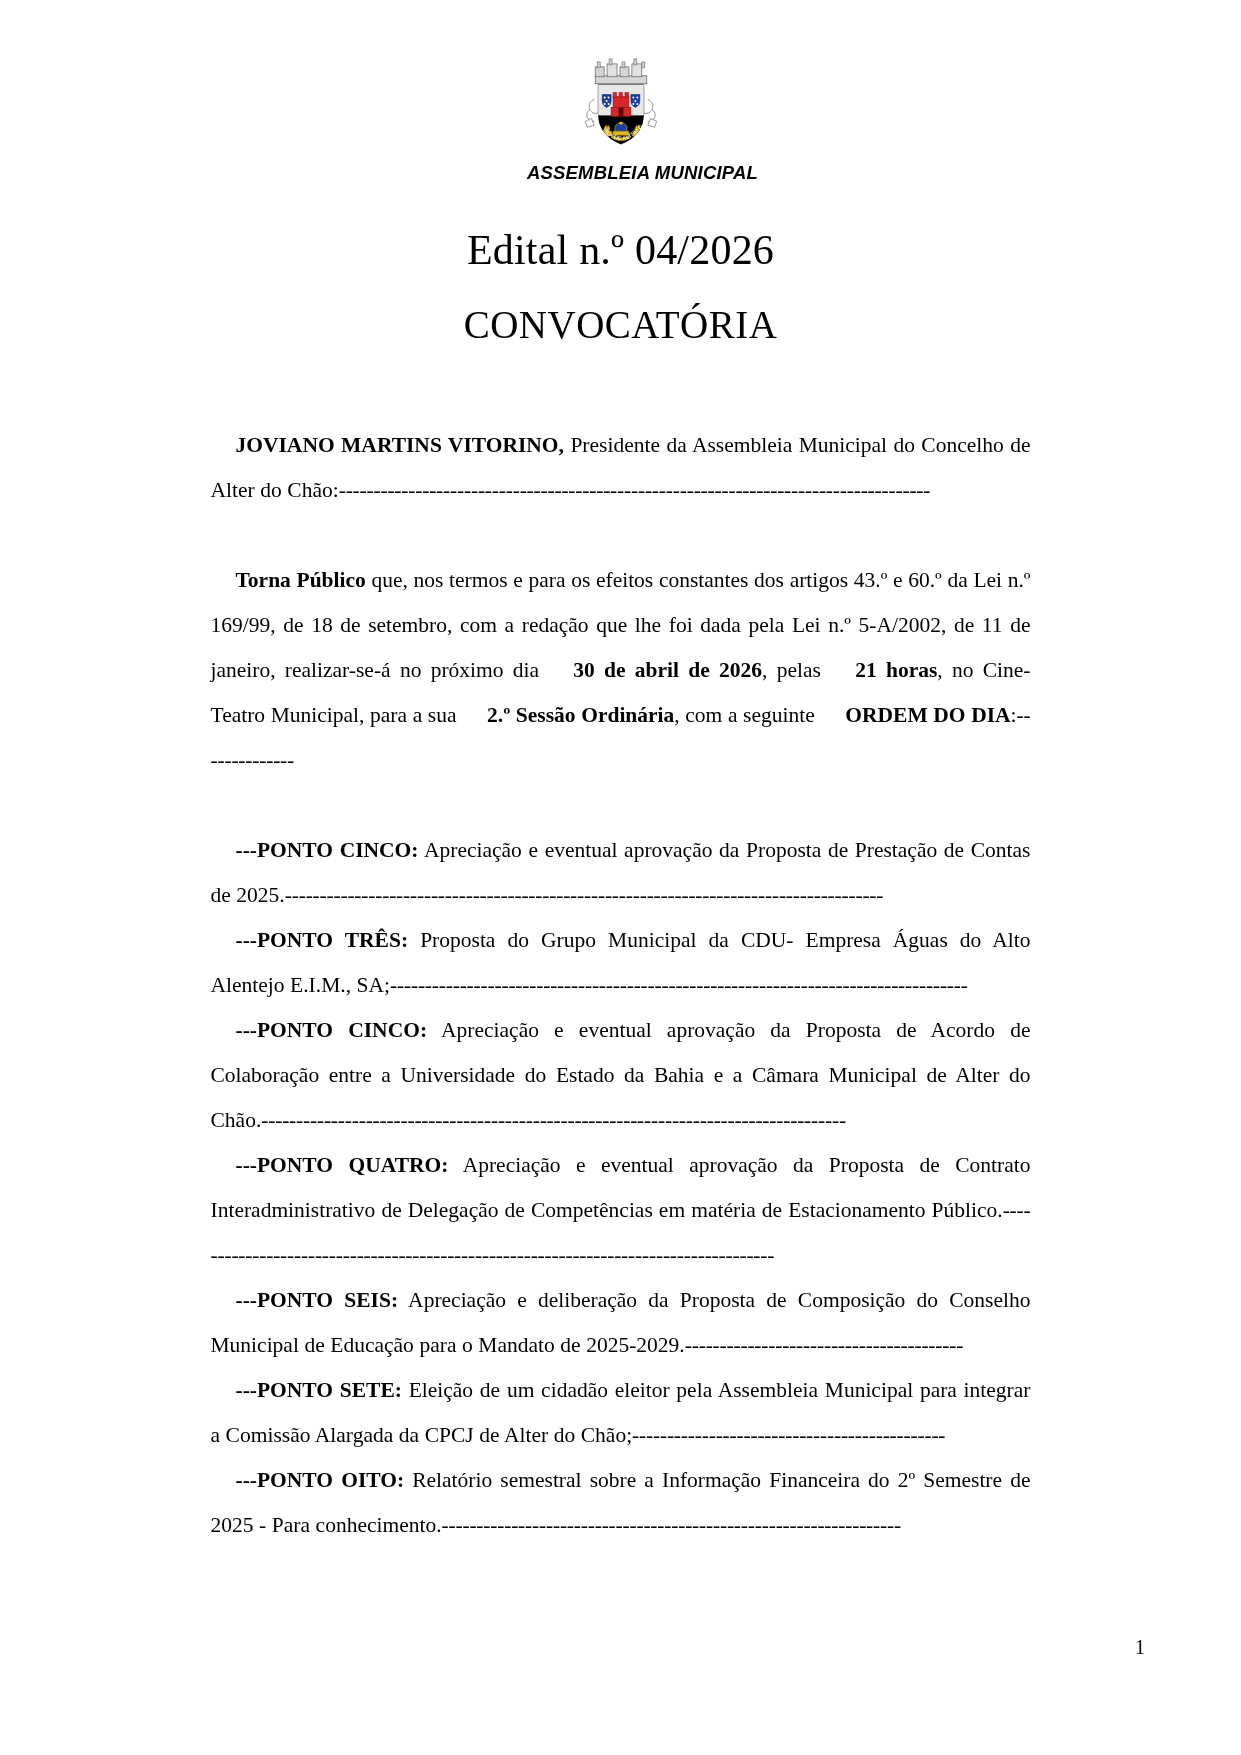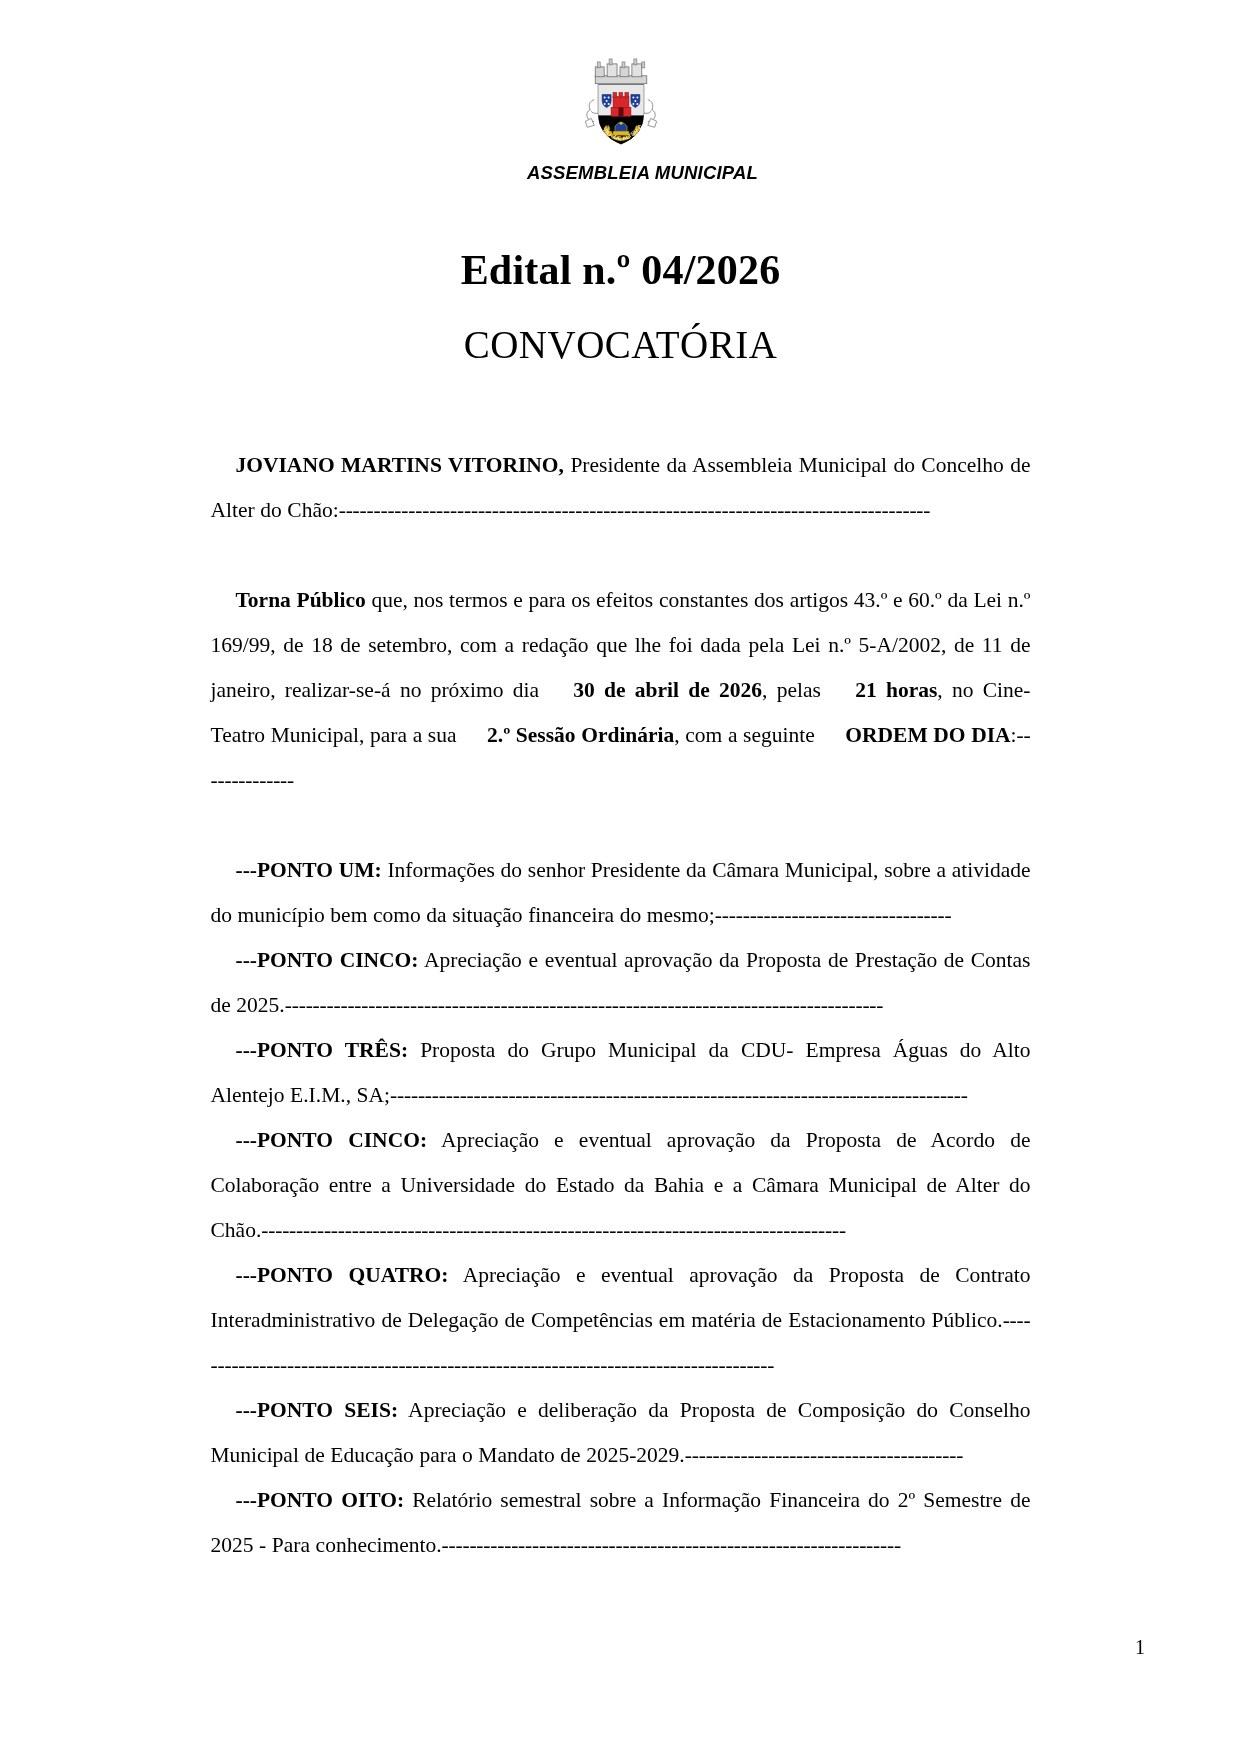--- a/index.html
+++ b/index.html
@@ -35,23 +35,23 @@
     font-family: "Liberation Sans", "DejaVu Sans", sans-serif;
     font-weight: bold;
     font-style: italic;
     font-size: 18.5px;
     letter-spacing: 0.2px;
     margin-top: 6px;
     padding-left: 44px;
   }
   .doc-title {
     text-align: center;
-    font-weight: bold;
+    font-weight: normal;
     font-size: 42px;
-    margin-top: 62px;
+    margin-top: 42px;
     letter-spacing: 0.2px;
   }
   .doc-subtitle {
     text-align: center;
     font-weight: normal;
     font-size: 39px;
     margin-top: 28px;
     letter-spacing: 0.5px;
   }
   .body-area {
@@ -173,32 +173,32 @@
   <div class="body-area">
 
     <p class="blk"><b>JOVIANO MARTINS VITORINO,</b><span> Presidente da Assembleia Municipal do Concelho de Alter do Chão:</span><span class="fillrun">-------------------------------------------------------------------------------------</span></p>
 
     <div class="gap-sm"></div>
 
     <p class="blk"><b>Torna Público</b><span> que, nos termos e para os efeitos constantes dos artigos 43.º e 60.º da Lei n.º 169/99, de 18 de setembro, com a redação que lhe foi dada pela Lei n.º  5-A/2002, de 11 de janeiro, realizar-se-á no próximo dia </span><b>30 de abril de 2026</b><span>, pelas </span><b>21 horas</b><span>, no Cine-Teatro Municipal, para a sua </span><b>2.º Sessão Ordinária</b><span>, com a seguinte </span><b>ORDEM DO DIA</b><span>:</span><span class="fillrun">--------------</span></p>
 
     <div class="gap-sm"></div>
 
-    <p class="blk item"><b>---PONTO UM:</b><span> Informações do senhor Presidente da Câmara Municipal, sobre a atividade do município bem como da situação financeira do mesmo;</span><span class="fillrun">----------------------------------</span></p>
 
     <p class="blk item"><b>---PONTO CINCO:</b><span> Apreciação e eventual aprovação da Proposta de Prestação de Contas de 2025.</span><span class="fillrun">--------------------------------------------------------------------------------------</span></p>
 
     <p class="blk item"><b>---PONTO TRÊS:</b><span> Proposta do Grupo Municipal da CDU- Empresa Águas do Alto Alentejo E.I.M., SA;</span><span class="fillrun">-----------------------------------------------------------------------------------</span></p>
 
     <p class="blk item"><b>---PONTO CINCO:</b><span> Apreciação e eventual aprovação da Proposta de Acordo de Colaboração entre a Universidade do Estado da Bahia e a Câmara Municipal de Alter do Chão.</span><span class="fillrun">------------------------------------------------------------------------------------</span></p>
 
     <p class="blk item"><b>---PONTO QUATRO:</b><span> Apreciação e eventual aprovação da Proposta de Contrato Interadministrativo de Delegação de Competências em matéria de Estacionamento Público.</span><span class="fillrun">-------------------------------------------------------------------------------------</span></p>
 
     <p class="blk item"><b>---PONTO SEIS:</b><span> Apreciação e deliberação da Proposta de Composição do Conselho Municipal de Educação para o Mandato de 2025-2029.</span><span class="fillrun">----------------------------------------</span></p>
 
+    <p class="blk item"><b>---PONTO SETE:</b><span> Eleição de um cidadão eleitor pela Assembleia Municipal para integrar a Comissão Alargada da CPCJ de Alter do Chão;</span><span class="fillrun">---------------------------------------------</span></p>
 
     <p class="blk item"><b>---PONTO OITO:</b><span> Relatório semestral sobre a Informação Financeira do 2º Semestre de 2025 -  Para conhecimento.</span><span class="fillrun">------------------------------------------------------------------</span></p>
 
   </div>
 
   <div class="pagenum">1</div>
 
 </div>
 
 </body></html>

